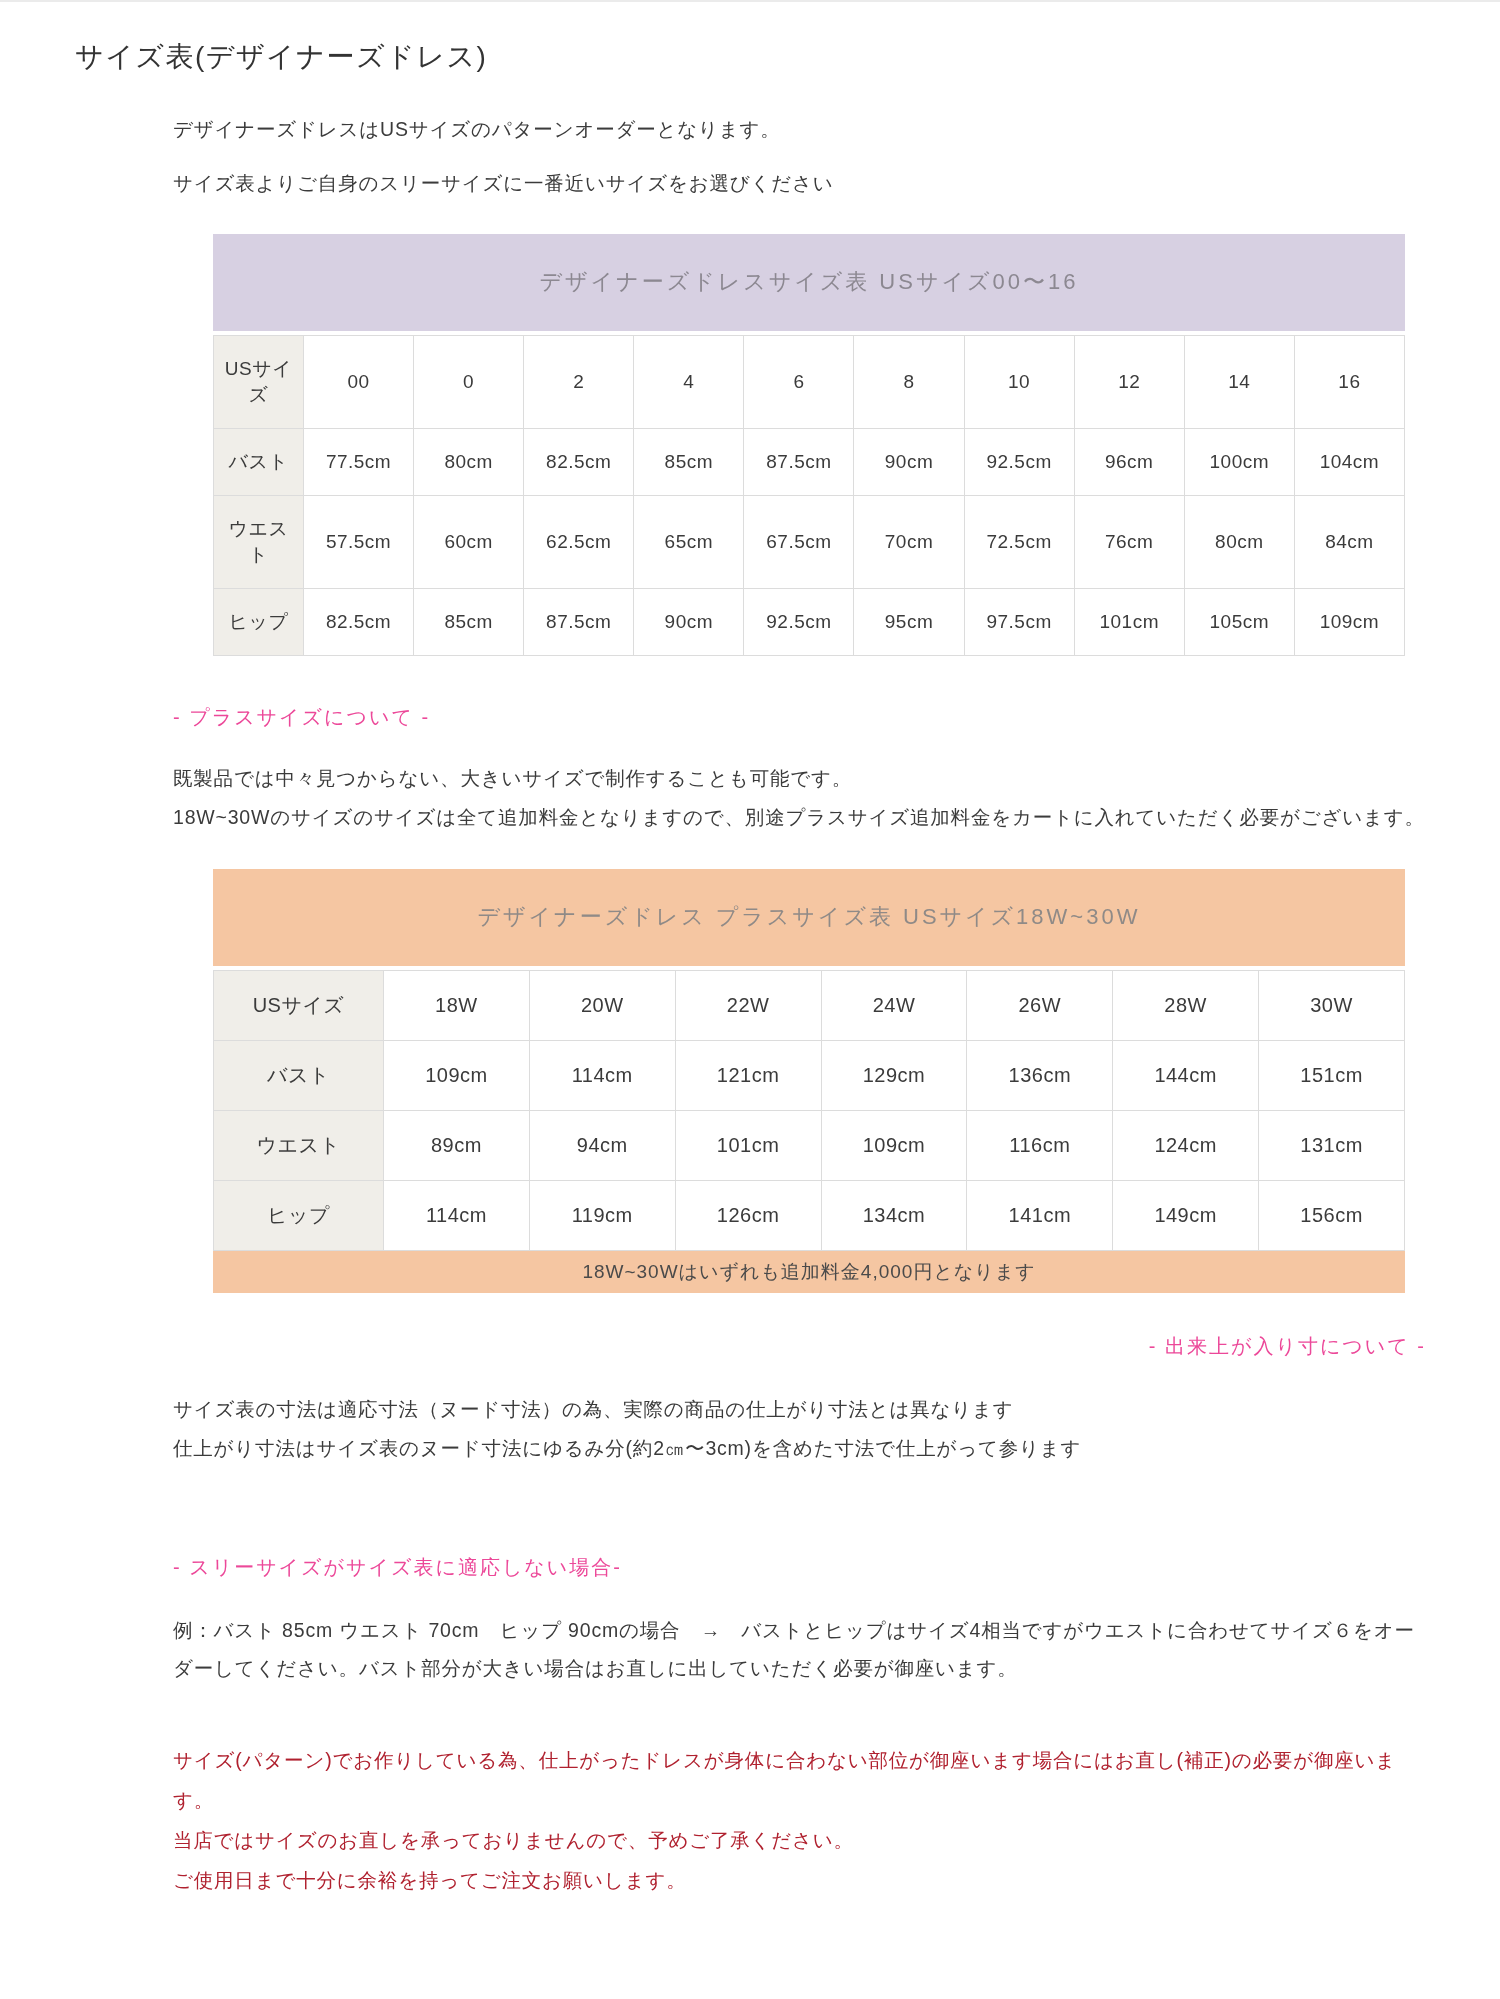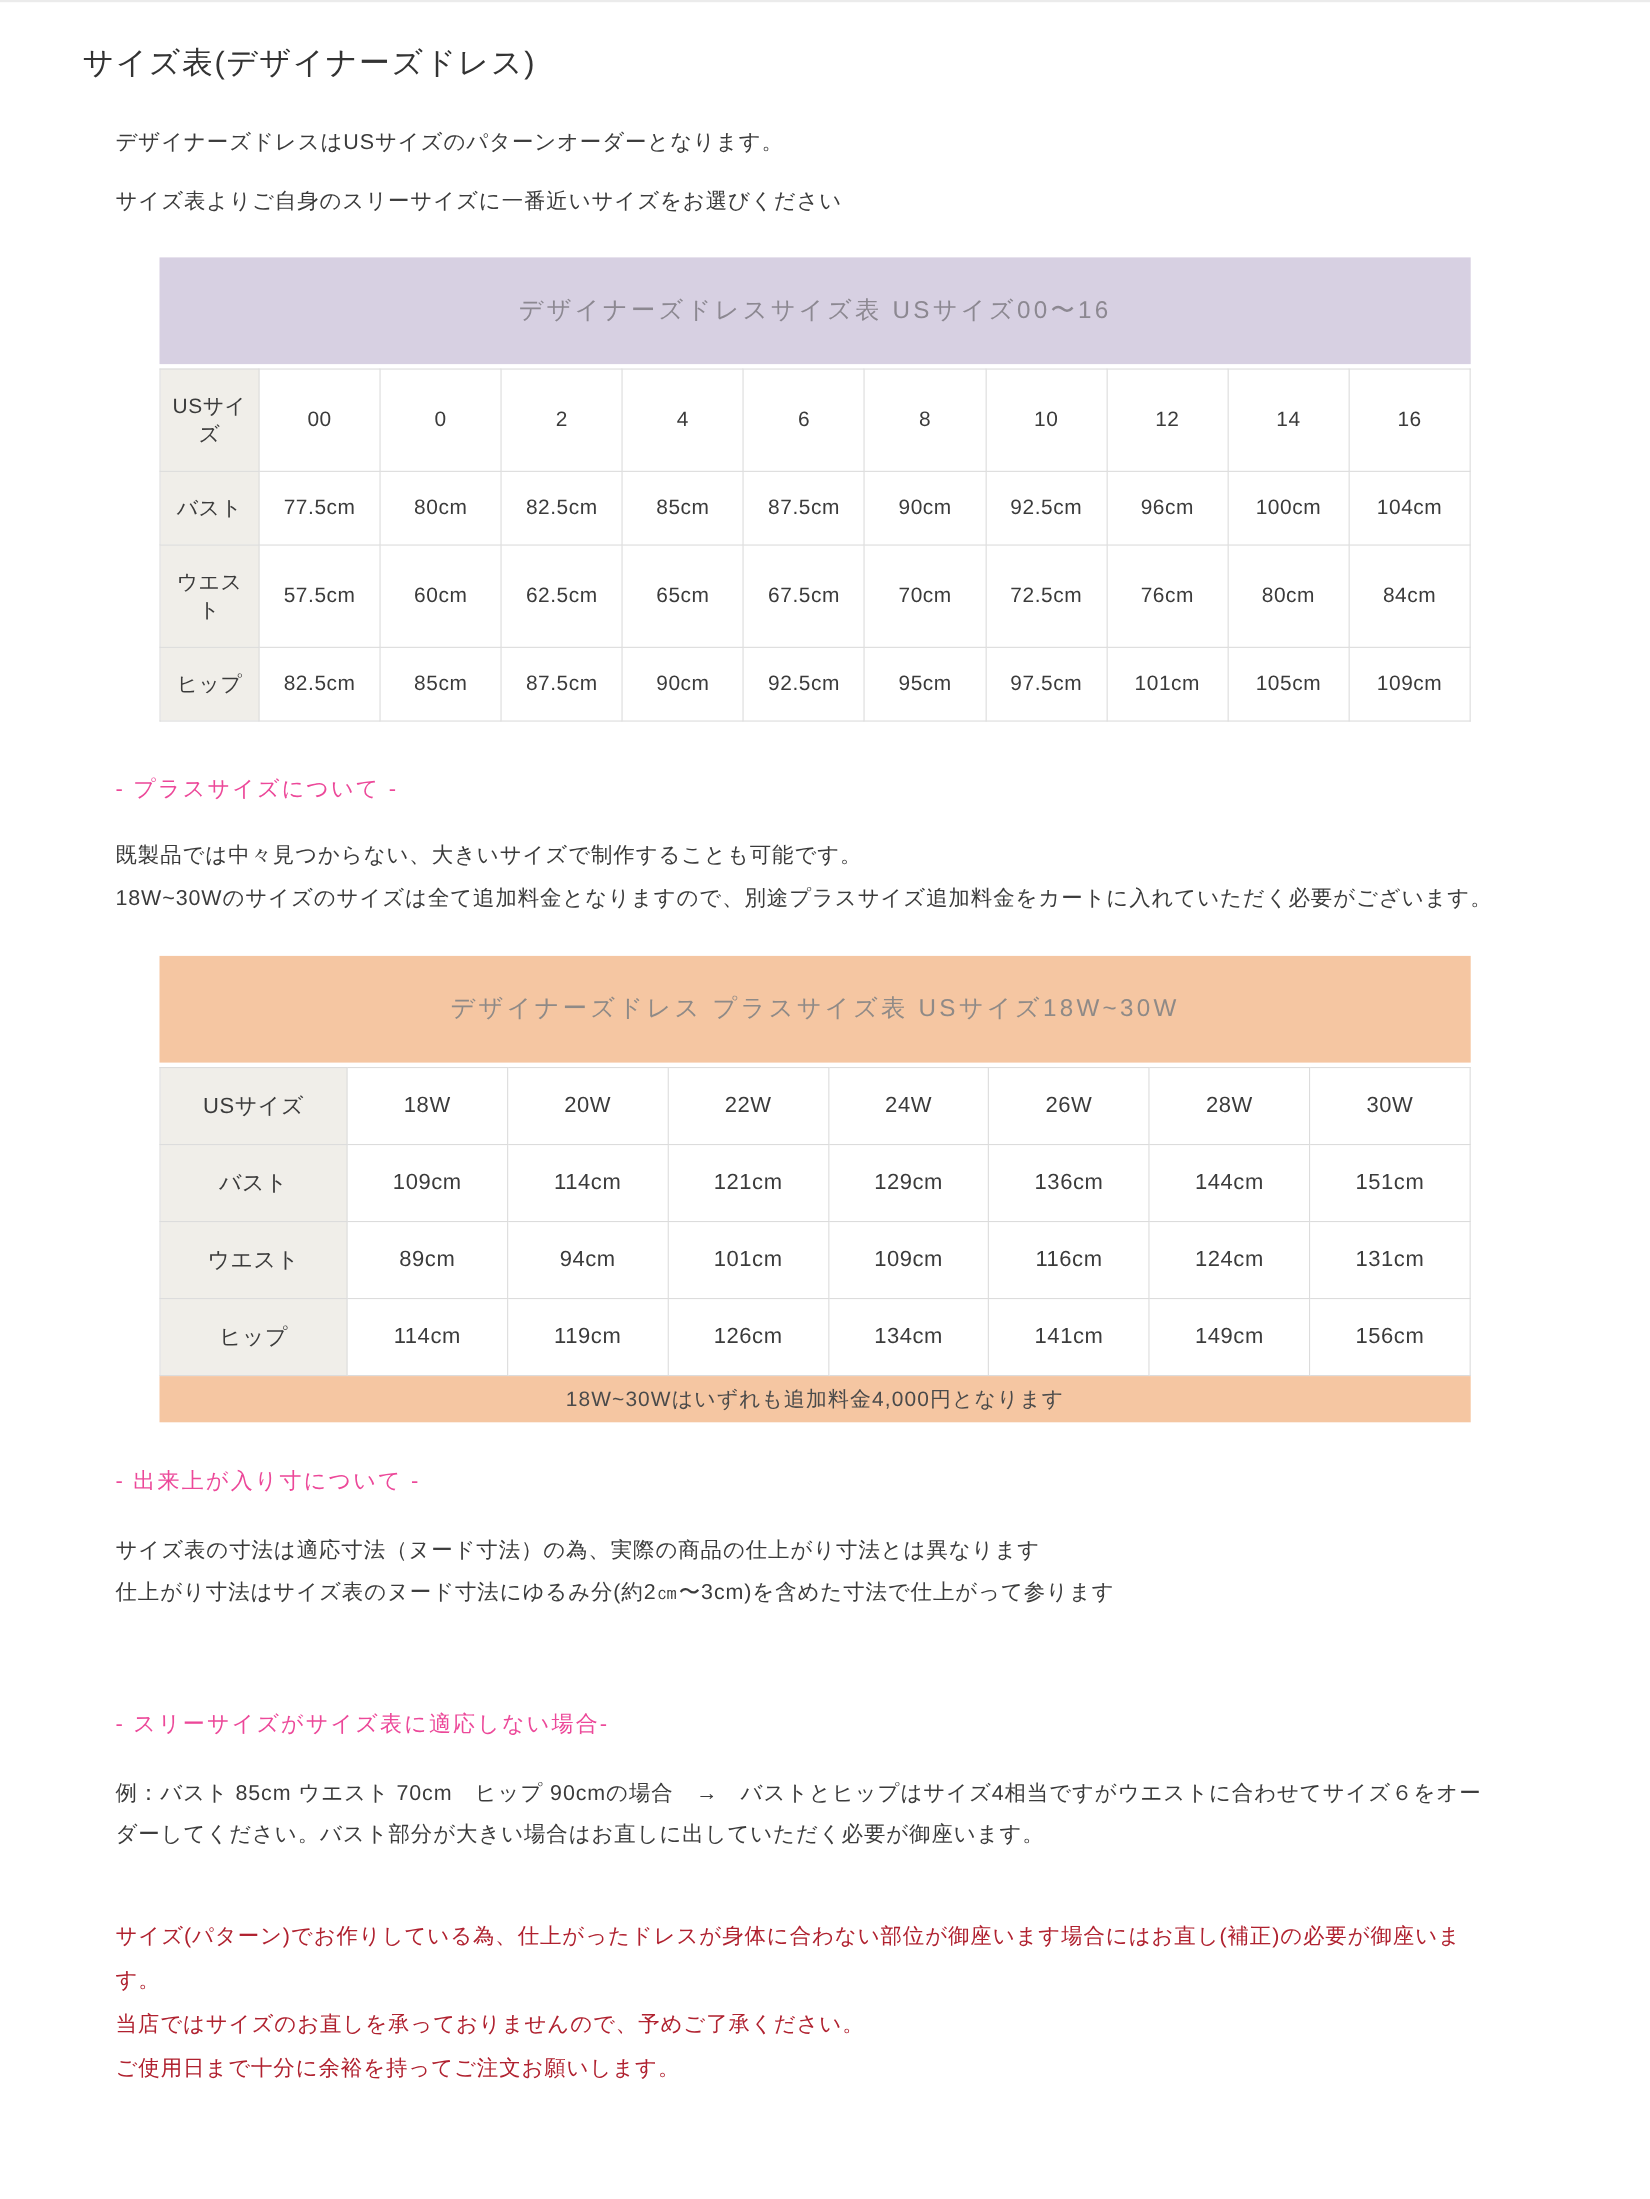--- a/index.html
+++ b/index.html
@@ -9,21 +9,21 @@
     color:#3b3b3b;
     -webkit-font-smoothing:antialiased;
   }
   .top-rule { height:2px; background:#ebebeb; width:100%; }
   .page { padding:28px 110px 96px 75px; }
 
   .page-title {
     font-size:28px; color:#333; letter-spacing:1.5px; margin:8px 0 0 0; font-weight:400;
   }
 
-  .content { margin-left:30px; width:1253px; font-size:19.5px; letter-spacing:0.8px; }
+  .content { margin-left:98px; width:1253px; font-size:19.5px; letter-spacing:0.8px; }
 
   .intro-line { margin:0; line-height:1.4; color:#3b3b3b; }
   .intro-line.first { margin-top:40px; }
   .intro-line.second { margin-top:27px; }
 
   .table-wrap { margin-left:40px; width:1192px; }
   .table-wrap.t1 { margin-top:36px; }
   .table-wrap.t2 { margin-top:32px;border-radius:15px; }
 
   .tbl-caption {
@@ -47,21 +47,21 @@
 
   .tbl-footer {
     height:42px; display:flex; align-items:center; justify-content:center;
     background:#f5c6a2; color:#4a4a4a; font-size:19px; letter-spacing:1px;
   }
 
   .section-heading {
     font-size:20px; color:#ec4899; letter-spacing:2px; font-weight:400; margin:0;
   }
   .section-heading.plus     { margin-top:48px; }
-  .section-heading.finished { margin-top:40px; }
+  .section-heading.finished { margin-top:40px;text-align:right; }
   .section-heading.mismatch { margin-top:86px; }
 
   .body-para { margin:28px 0 0 0; line-height:2.0; color:#3b3b3b; }
   .body-para.tight { margin-top:30px; }
 
   .mismatch-block { margin-top:30px; line-height:1.95; }
   .mismatch-bold { margin:0; font-weight:700; }
   .mismatch-body { margin:0; }
 
   .notice {

